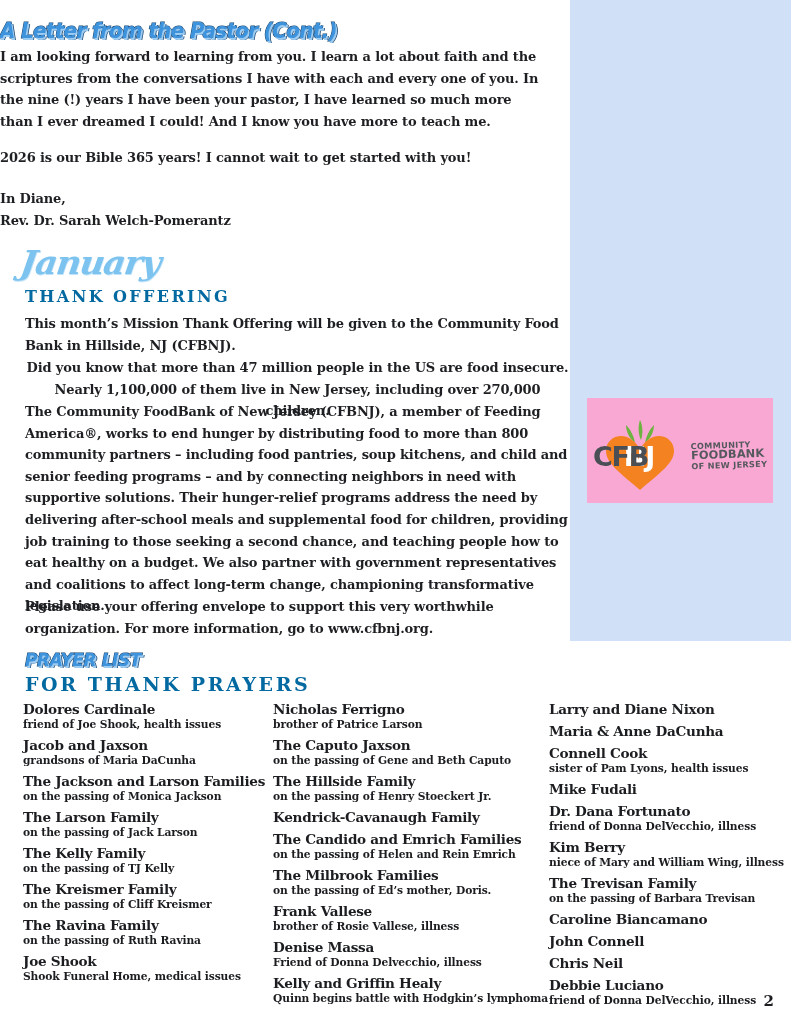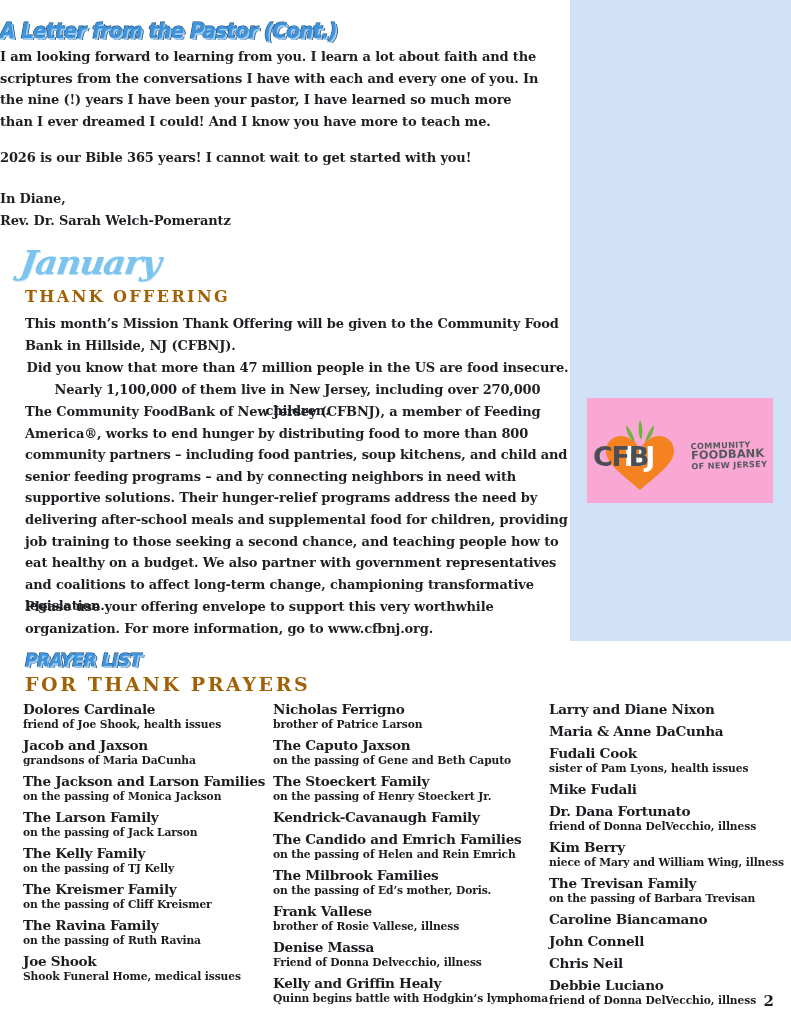--- a/index.html
+++ b/index.html
@@ -112,21 +112,21 @@
     transform-origin: left bottom;
     text-shadow: 0.6px 0.6px 0 #bfe2f8;
   }
 
   .section-kicker {
     position: absolute;
     font-family: "DejaVu Serif", "Liberation Serif", serif;
     font-weight: bold;
     font-size: 16px;
     letter-spacing: 2.4px;
-    color: #a16207;
+    color: #0369a1;
   }
   #thank-offering-kicker { left: 25px; top: 287px; }
   #for-your-prayers      { left: 25px; top: 673px; font-size: 19px; letter-spacing: 2.6px;}
 
   #para-1 { position: absolute; left: 25px; top: 313px; width: 545px; }
   #para-2 { position: absolute; left: 25px; top: 357px; width: 545px; text-align: center; }
   #para-3 { position: absolute; left: 25px; top: 401px; width: 545px; }
   #para-4 { position: absolute; left: 25px; top: 596px; width: 545px; }
 
   #prayer-heading { position: absolute; left: 25px; top: 649px; font-size: 18px; letter-spacing: -0.4px;}
@@ -272,21 +272,21 @@
   <div class="prayer-col col-2">
       <div class="prayer-entry">
         <div class="prayer-name">Nicholas Ferrigno</div>
         <div class="prayer-detail">brother of Patrice Larson</div>
       </div>
       <div class="prayer-entry">
         <div class="prayer-name">The Caputo Jaxson</div>
         <div class="prayer-detail">on the passing of Gene and Beth Caputo</div>
       </div>
       <div class="prayer-entry">
-        <div class="prayer-name">The Stoeckert Family</div>
+        <div class="prayer-name">The Hillside Family</div>
         <div class="prayer-detail">on the passing of Henry Stoeckert Jr.</div>
       </div>
       <div class="prayer-entry no-detail">
         <div class="prayer-name">Kendrick-Cavanaugh Family</div>
       </div>
       <div class="prayer-entry">
         <div class="prayer-name">The Candido and Emrich Families</div>
         <div class="prayer-detail">on the passing of Helen and Rein Emrich</div>
       </div>
       <div class="prayer-entry">
@@ -307,21 +307,21 @@
       </div>
     </div>
   <div class="prayer-col col-3">
       <div class="prayer-entry no-detail">
         <div class="prayer-name">Larry and Diane Nixon</div>
       </div>
       <div class="prayer-entry no-detail">
         <div class="prayer-name">Maria &amp; Anne DaCunha</div>
       </div>
       <div class="prayer-entry">
-        <div class="prayer-name">Fudali Cook</div>
+        <div class="prayer-name">Connell Cook</div>
         <div class="prayer-detail">sister of Pam Lyons, health issues</div>
       </div>
       <div class="prayer-entry no-detail">
         <div class="prayer-name">Mike Fudali</div>
       </div>
       <div class="prayer-entry">
         <div class="prayer-name">Dr. Dana Fortunato</div>
         <div class="prayer-detail">friend of Donna DelVecchio, illness</div>
       </div>
       <div class="prayer-entry">

